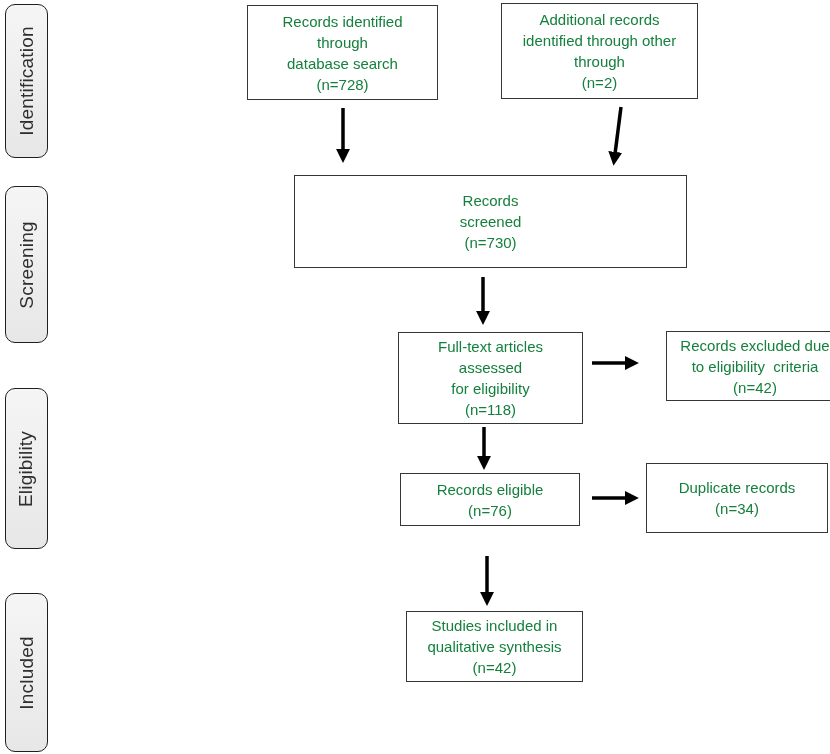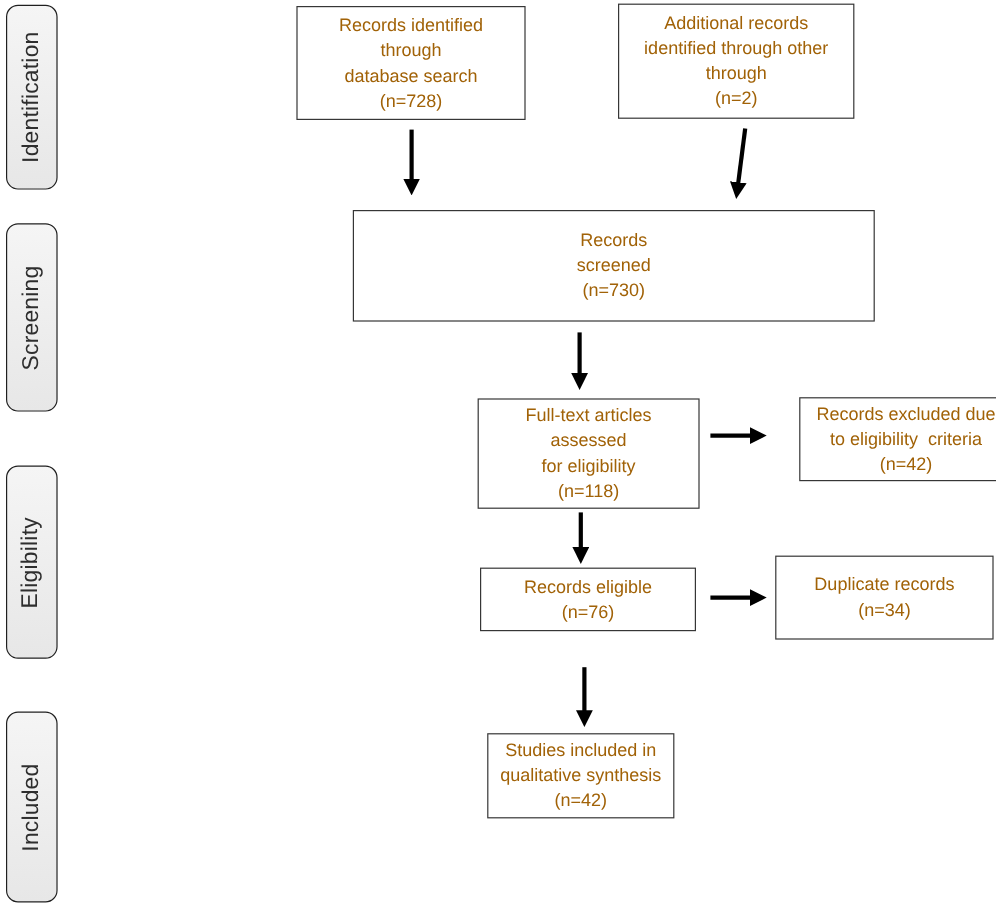--- a/index.html
+++ b/index.html
@@ -44,34 +44,34 @@
   .fbox {
     position: absolute;
     box-sizing: border-box;
     background: #ffffff;
     border: 1.6px solid #363636;
     display: flex;
     flex-direction: column;
     align-items: center;
     justify-content: center;
     text-align: center;
-    color: #a16207;
+    color: #15803d;
     font-size: 15px;
     line-height: 21px;
   }
   .fbox .line { white-space: pre-wrap; }
 
   #box-db        { left: 247px; top: 5px;   width: 191px; height: 95px; }
-  #box-other     { left: 515px; top: 3px;   width: 197px; height: 96px; }
-  #box-screened  { left: 294px; top: 175px; width: 435px; height: 93px; }
+  #box-other     { left: 501px; top: 3px;   width: 197px; height: 96px; }
+  #box-screened  { left: 294px; top: 175px; width: 393px; height: 93px; }
   #box-fulltext  { left: 398px; top: 332px; width: 185px; height: 92px; }
   #box-excluded  { left: 646px; top: 331px; width: 178px; height: 70px; margin-left: 20px; }
   #box-eligible  { left: 400px; top: 473px; width: 180px; height: 53px; }
   #box-duplicate { left: 646px; top: 463px; width: 182px; height: 70px; }
-  #box-included  { left: 406px; top: 611px; width: 156px; height: 71px; }
+  #box-included  { left: 406px; top: 611px; width: 177px; height: 71px; }
 
   
   #arrows {
     position: absolute;
     left: 0;
     top: 0;
     width: 830px;
     height: 754px;
     pointer-events: none;
   }

